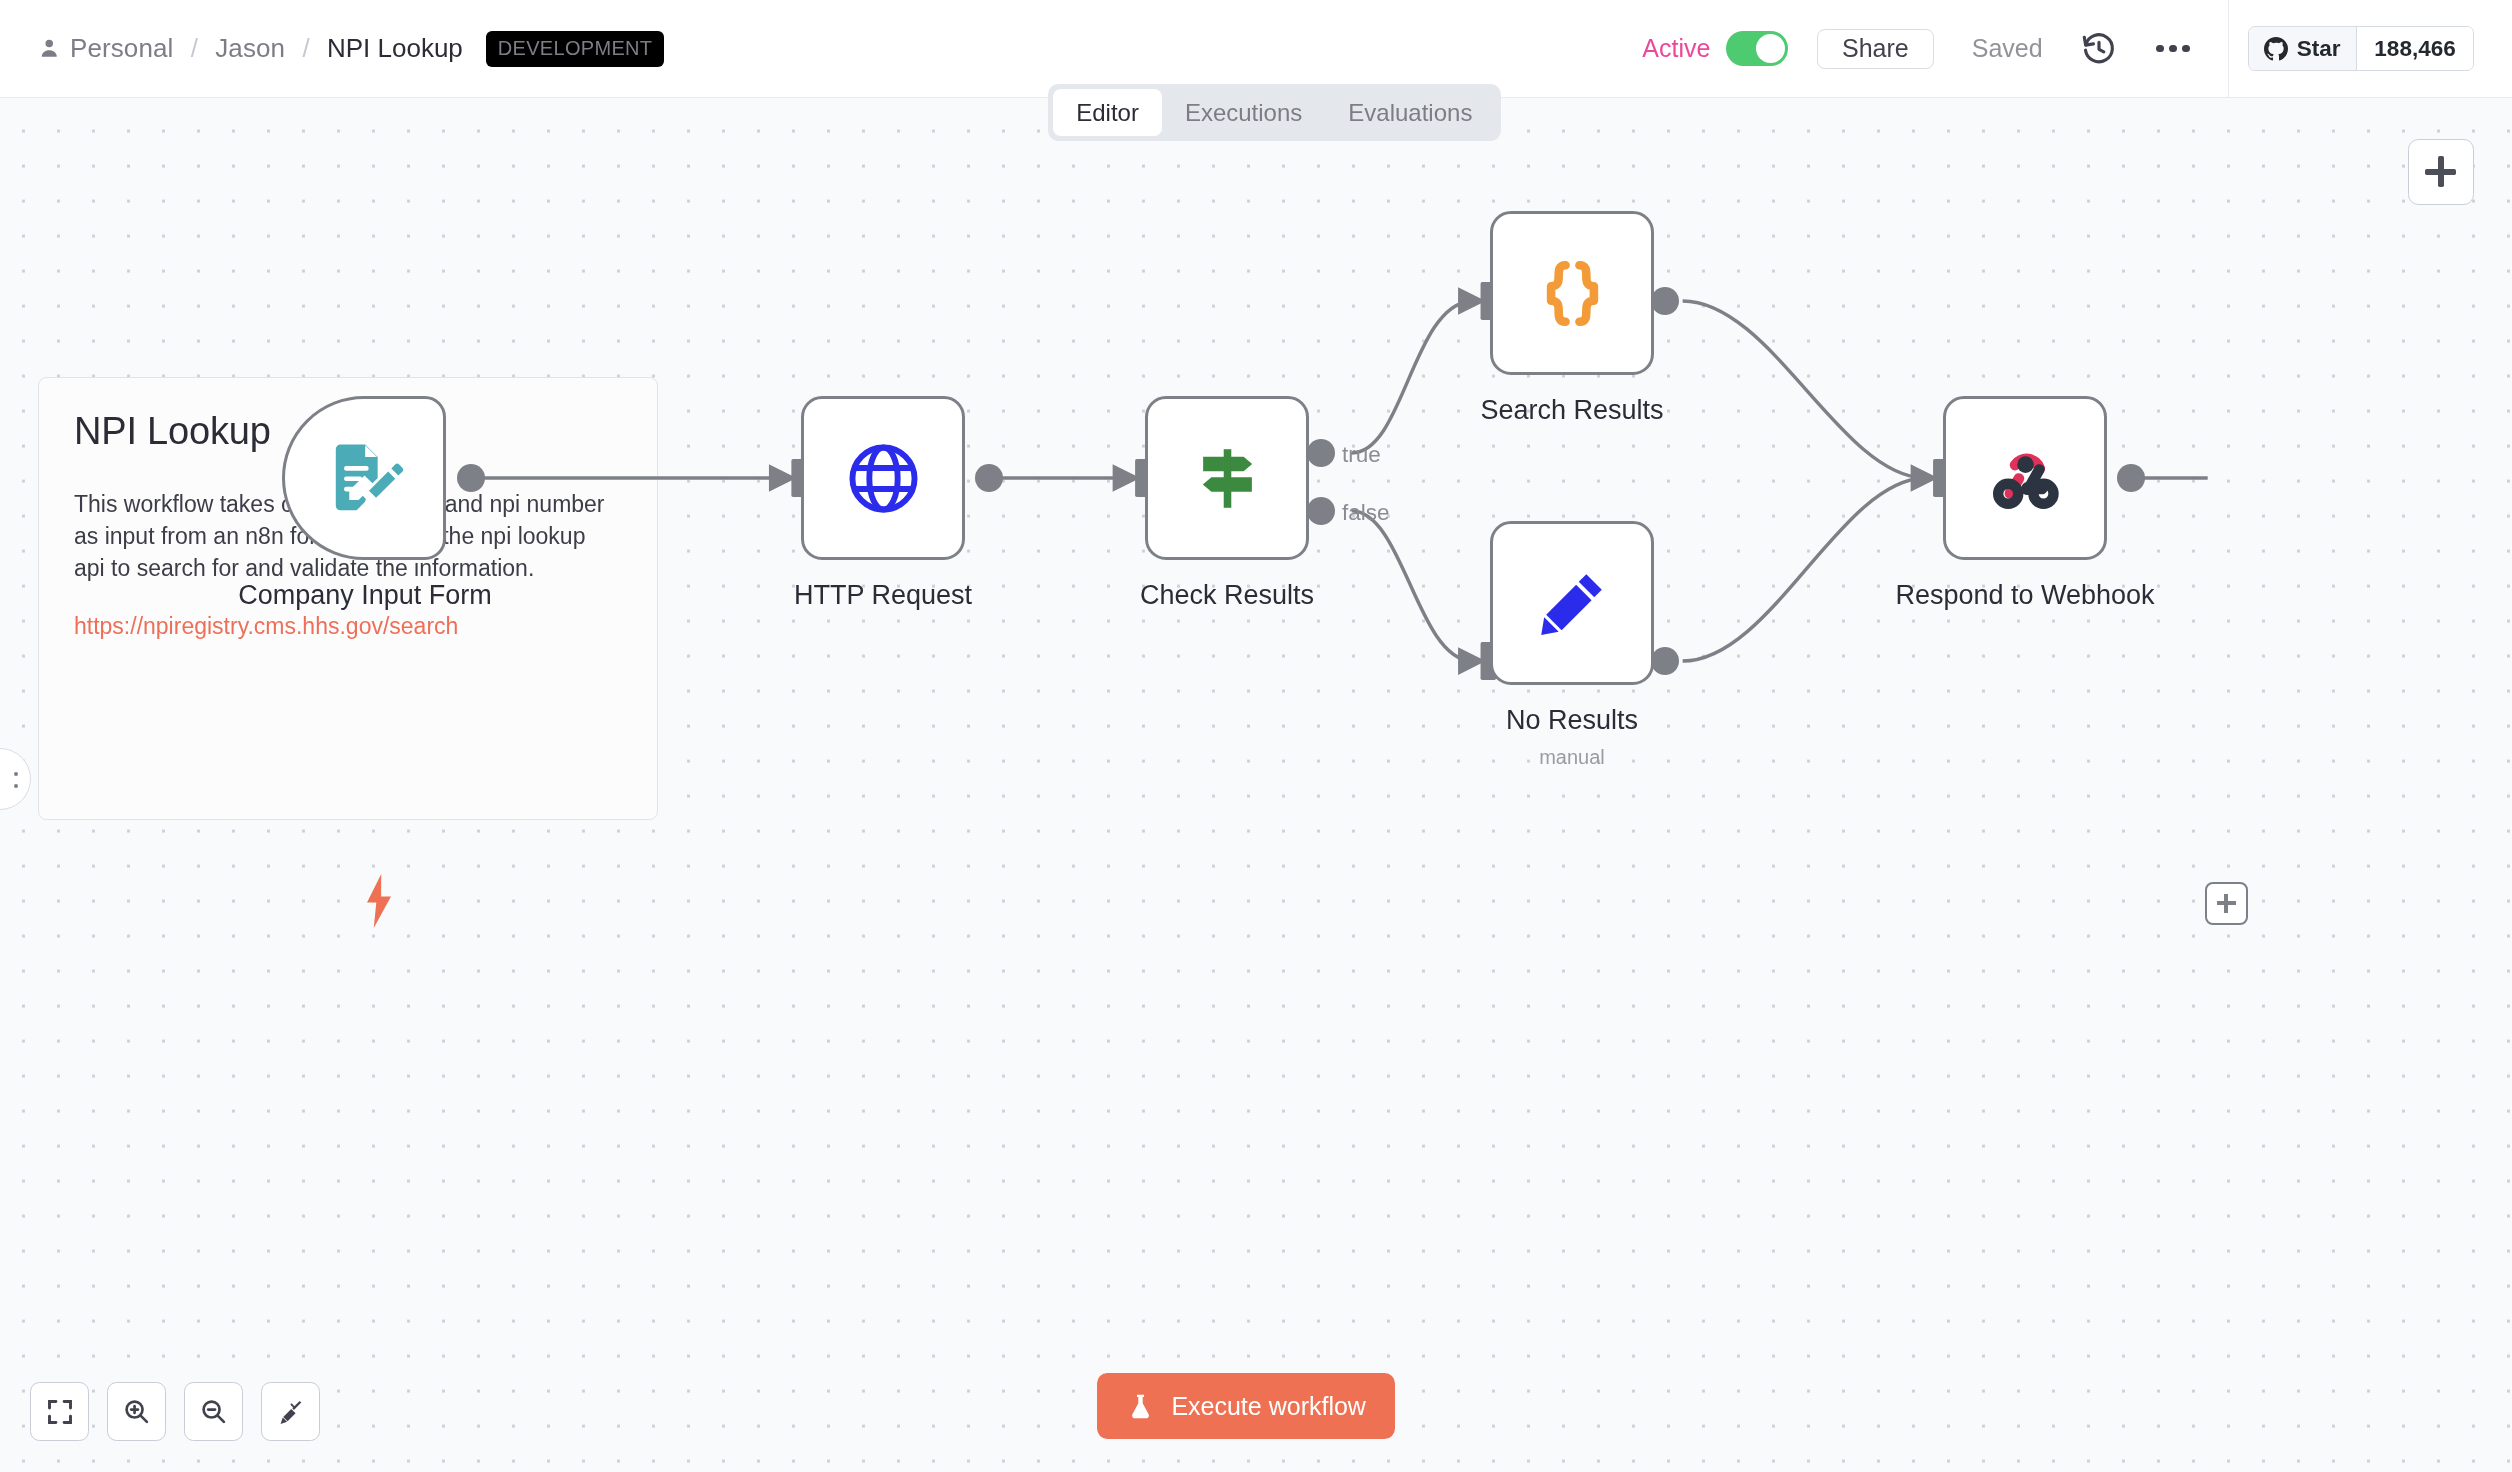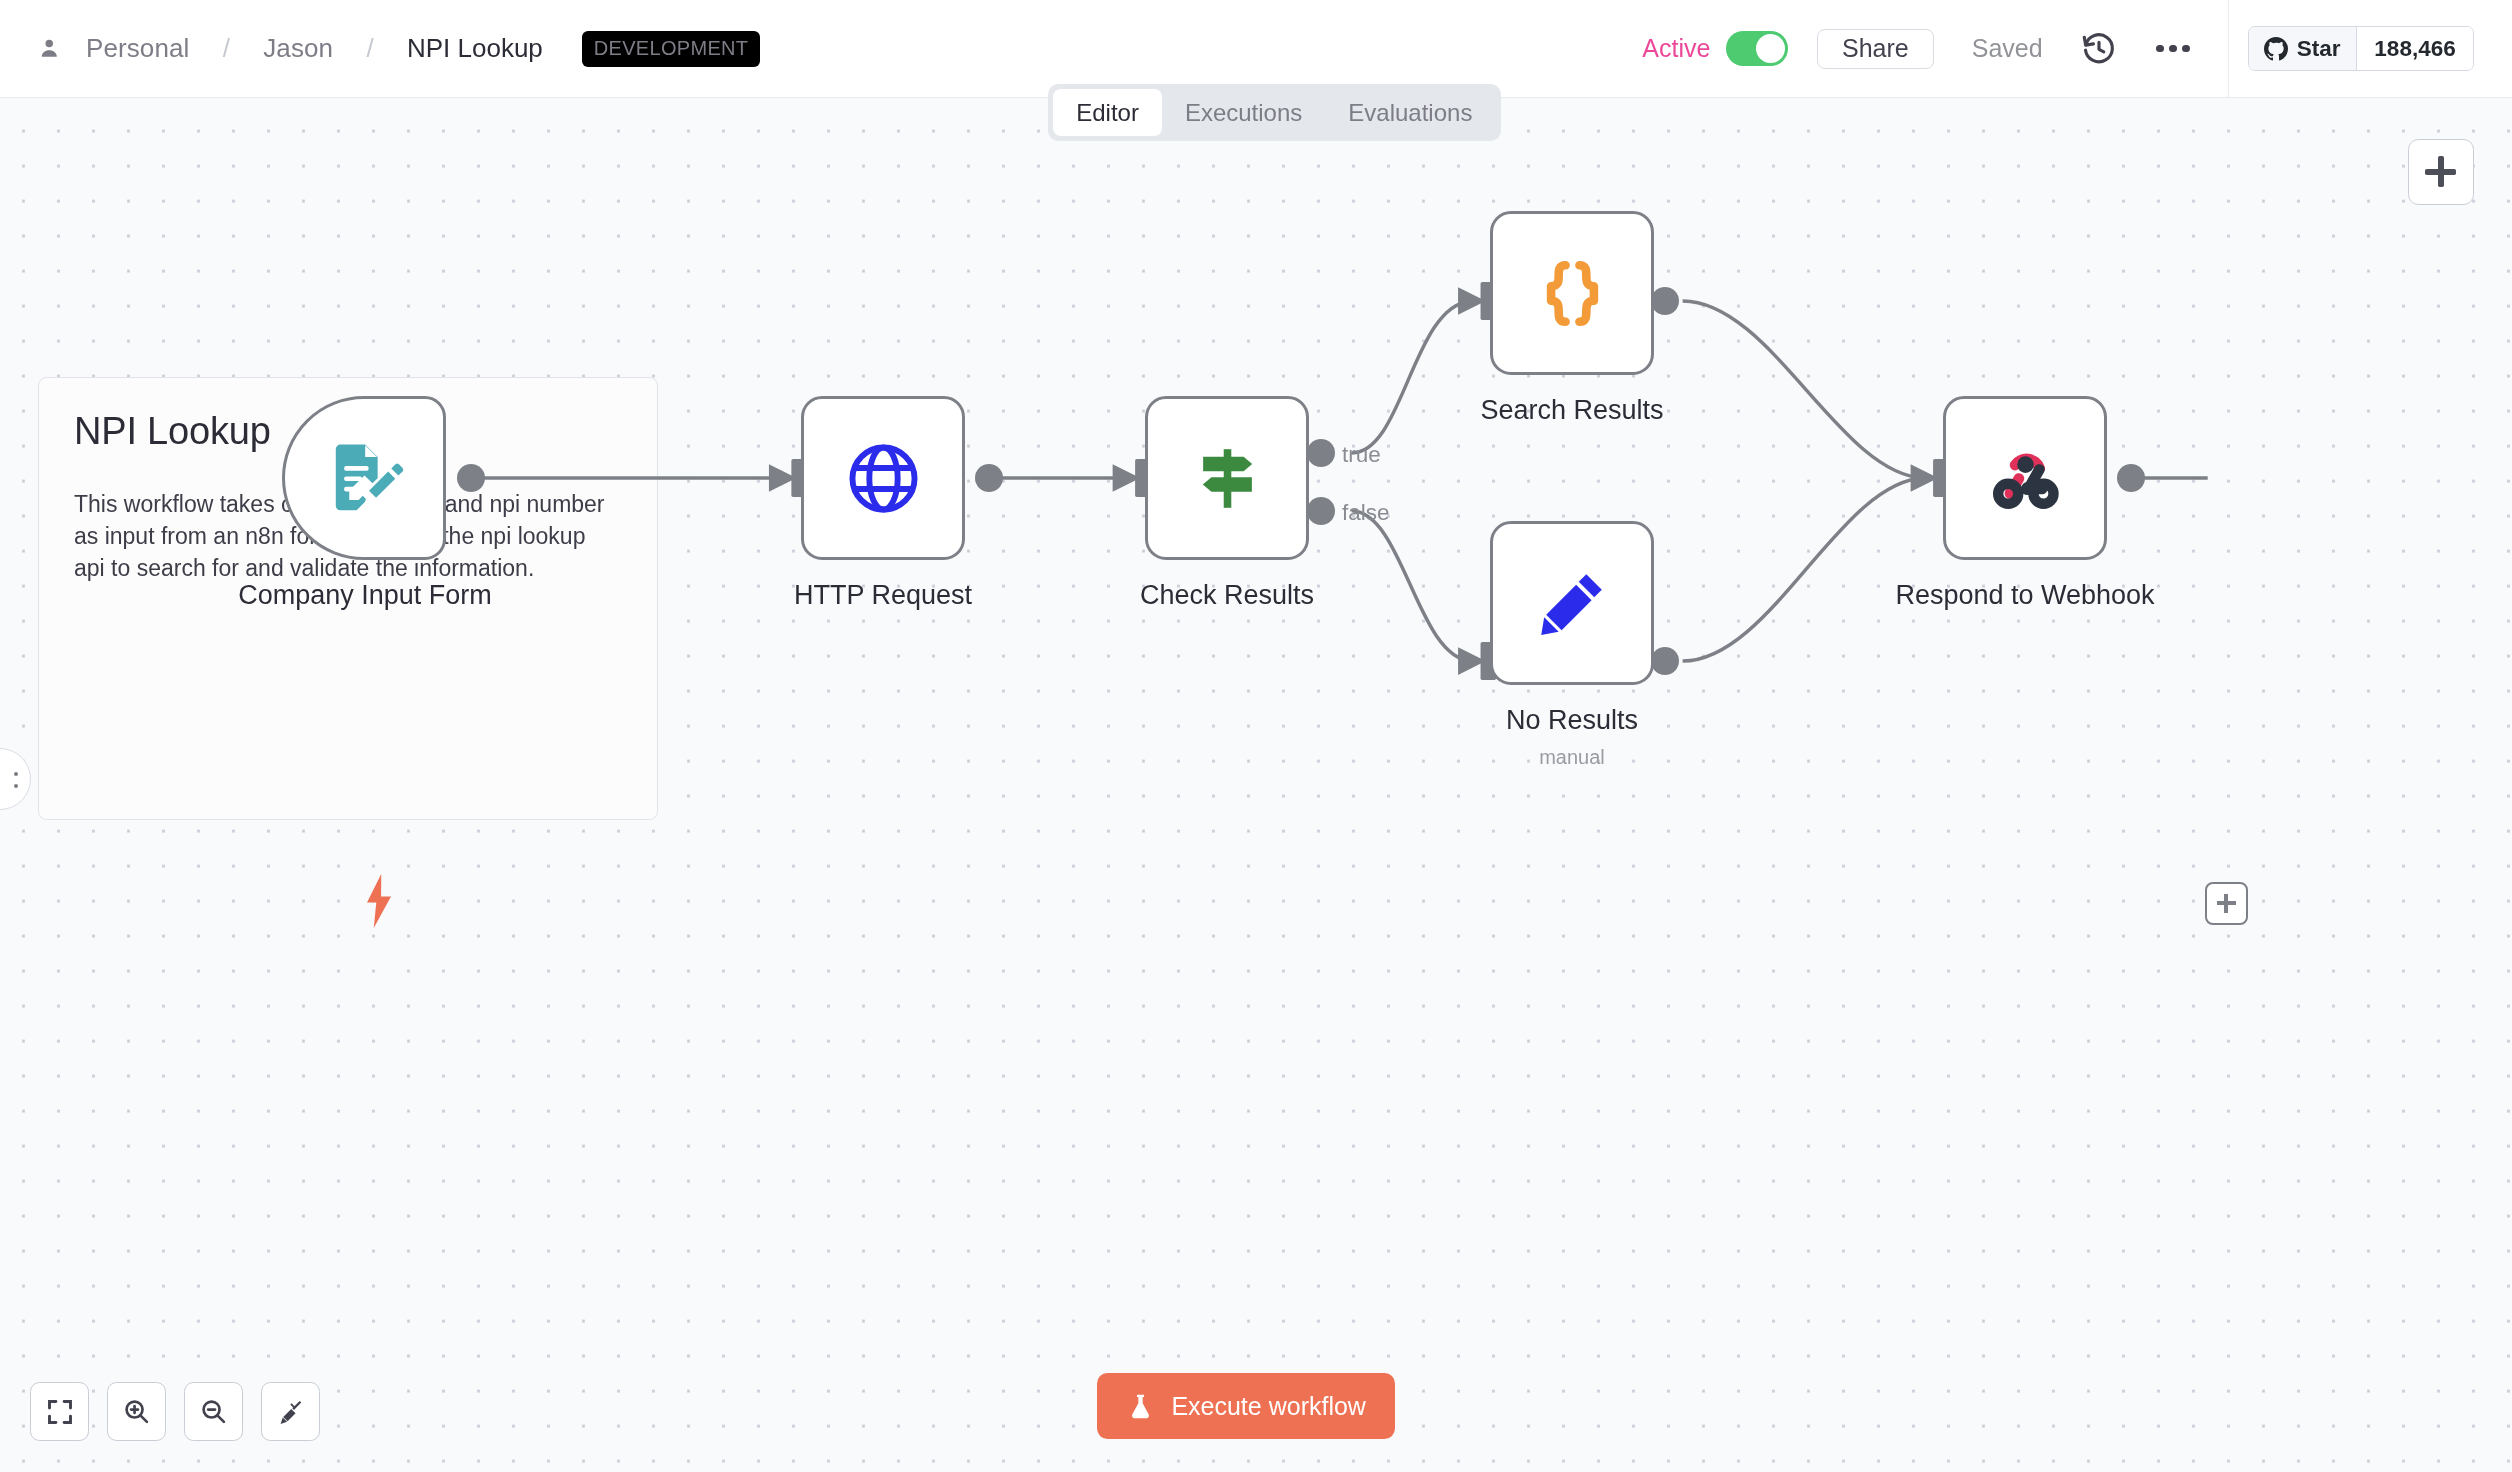--- a/index.html
+++ b/index.html
@@ -10,21 +10,21 @@
     background:#FFFFFF; overflow:hidden;
   }
 
   
   #header {
     position:absolute; left:0; top:0; width:2512px; height:98px;
     background:#FFFFFF; border-bottom:0.9px solid #E7EAEF;
     display:flex; align-items:center; z-index:40;
   }
   #breadcrumb {
-    display:flex; align-items:center; gap:16px;
+    display:flex; align-items:center; gap:0px;
     margin-left:38px; height:100%;
   }
   .bc-person-icon { width:22.5px; height:22.5px; margin-right:9.5px; display:block; }
   .bc-item {
     font-size:26px; color:#7D7D87; letter-spacing:0.1px;
     white-space:nowrap;
   }
   .bc-sep {
     font-size:26px; color:#C6C9D1; margin:0 17.3px; font-weight:300;
   }
@@ -287,20 +287,21 @@
   <div class="tab">Evaluations</div>
 </div>
 
 <div id="canvas">
 
   <div id="left-handle"></div>
 
   <div id="sticky">
     <div id="sticky-title">NPI Lookup</div>
     <div id="sticky-body">This workflow takes company name and npi number as input from an n8n form and uses the npi lookup api to search for and validate the information.</div>
+    <a id="sticky-link" href="#">https://npiregistry.cms.hhs.gov/search</a>
   </div>
 
   <svg id="edges" viewBox="0 0 2908 1591" width="2512" height="1374">
     <g fill="none" stroke="#7D8087" stroke-width="4">
 
       <path d="M 545 440 L 905 440"></path>
 
       <path d="M 1145 440 L 1303 440"></path>
 
       <path d="M 1565 411 C 1625 411 1635 240 1703 235"></path>

